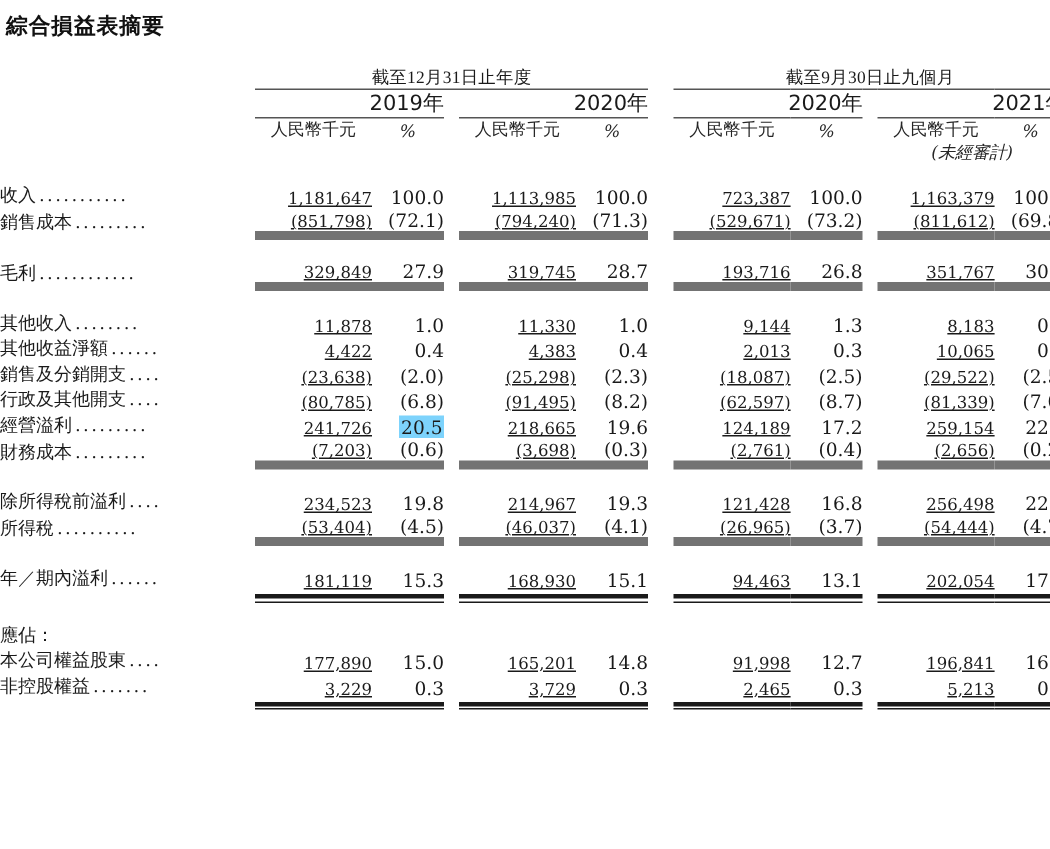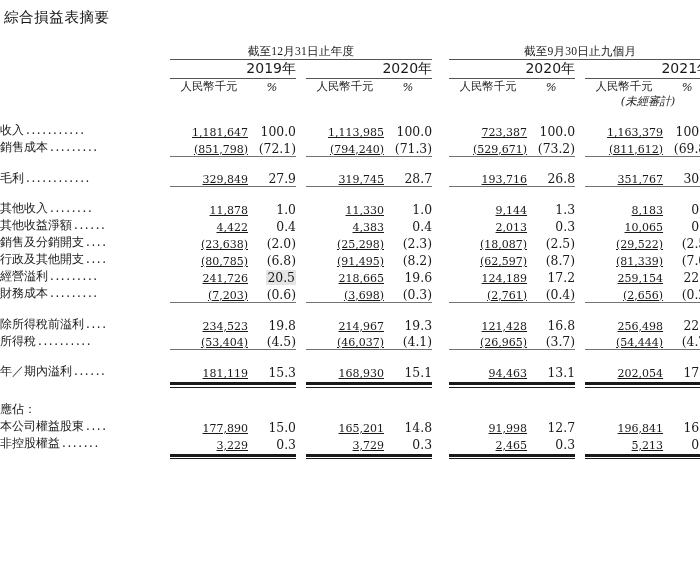--- a/index.html
+++ b/index.html
@@ -16,21 +16,21 @@
     overflow: hidden;
   }
 
   
   #doc-title {
     position: absolute;
     left: 4px;
     top: 8px;
     font-family: "DejaVu Sans", "Liberation Sans", sans-serif;
     font-size: 14.5px;
-    font-weight: normal;
+    font-weight: bold;
     letter-spacing: 0.6px;
     color: #111111;
     white-space: nowrap;
   }
 
   
   #fin-table {
     position: absolute;
     left: 0;
     top: 44px;
@@ -124,21 +124,21 @@
     text-decoration: underline;
   }
   .pct {
     text-align: right;
     white-space: nowrap;
     padding-top: 2px;
     padding-bottom: 1px;
     font-size: 12.4px;
     padding-right: 2px;
   }
-  .rule-bottom { border-bottom: 1px solid #737373; }
+  .rule-bottom { border-bottom: 6px solid #737373; }
 
   
   .spacer td { height: 13px; line-height: 13px; font-size: 0; }
 
   
   .dbl-cell {
     height: 7px;
     padding: 0;
   }
   .dbl-cell .bar {
@@ -149,21 +149,21 @@
   }
   .dbl-cell .bar2 {
     display: block;
     height: 1px;
     background: #1a1a1a;
     margin-top: 1.5px;
   }
 
   
   .sel {
-    background: #e5e5e5;
+    background: #7dd3fc;
     padding: 0 1px;
     box-decoration-break: clone;
   }
 </style>
 </head>
 <body>
 
 <div id="doc-title">綜合損益表摘要</div>
 
 <table id="fin-table">

